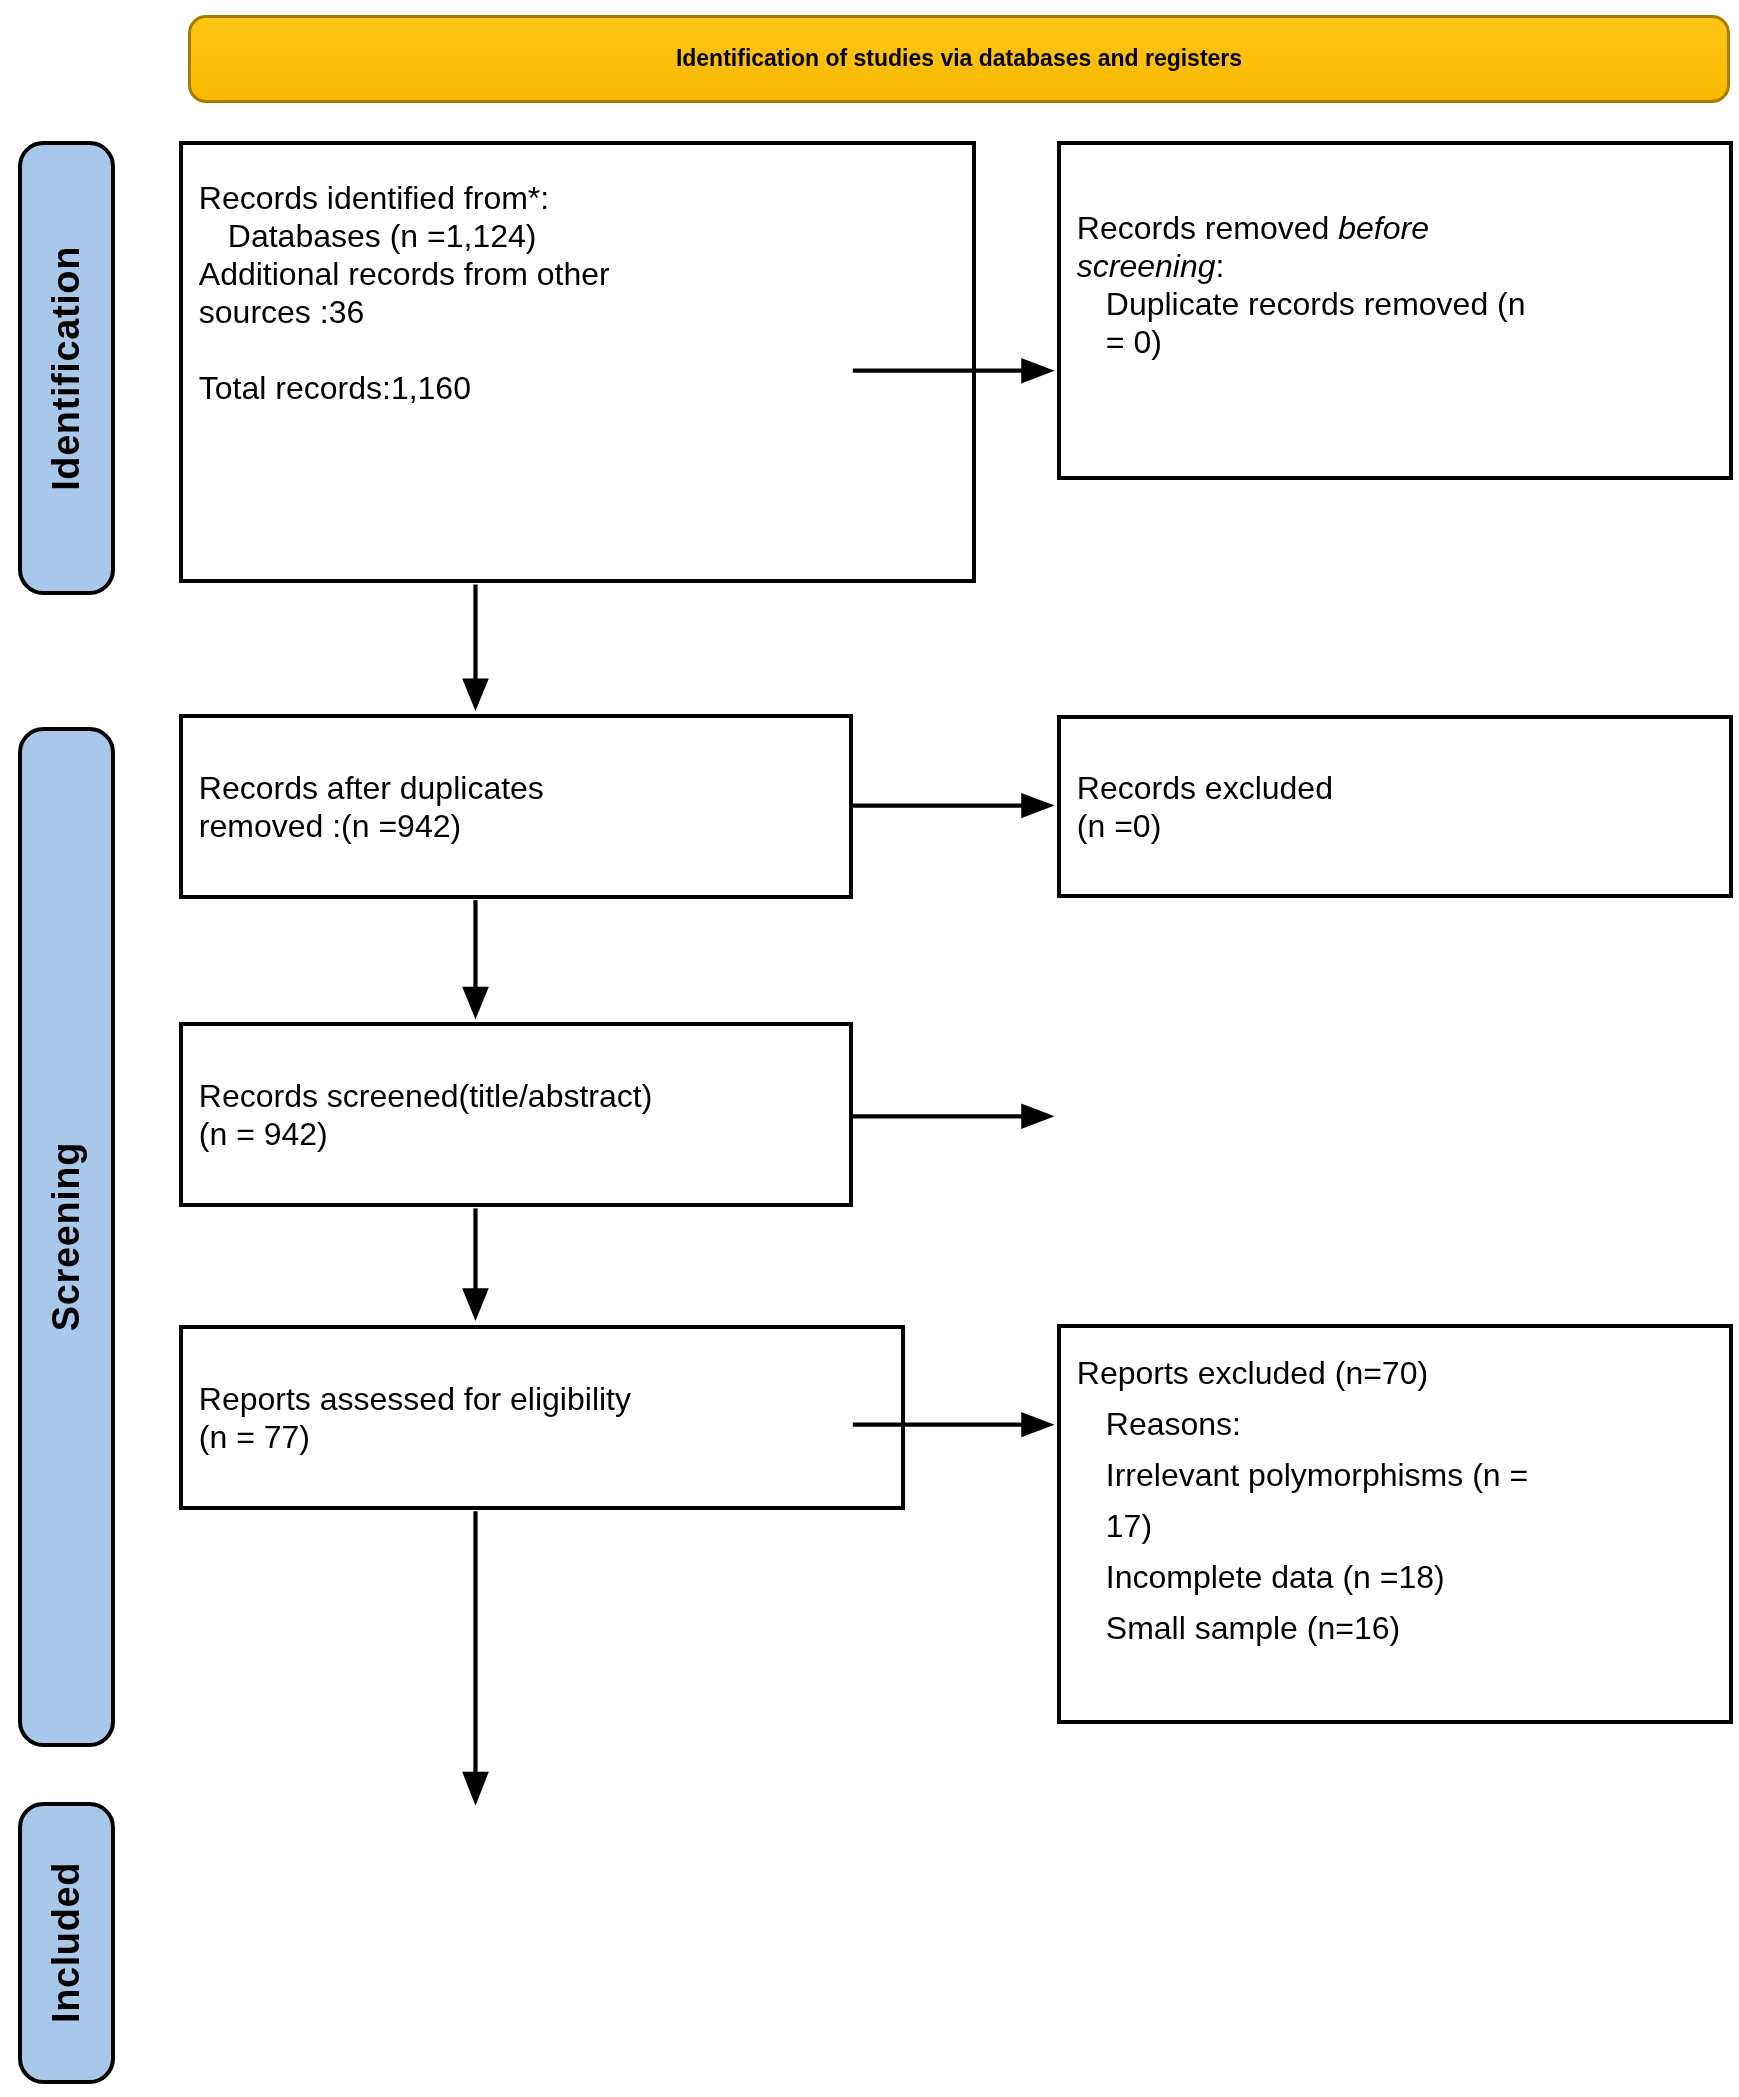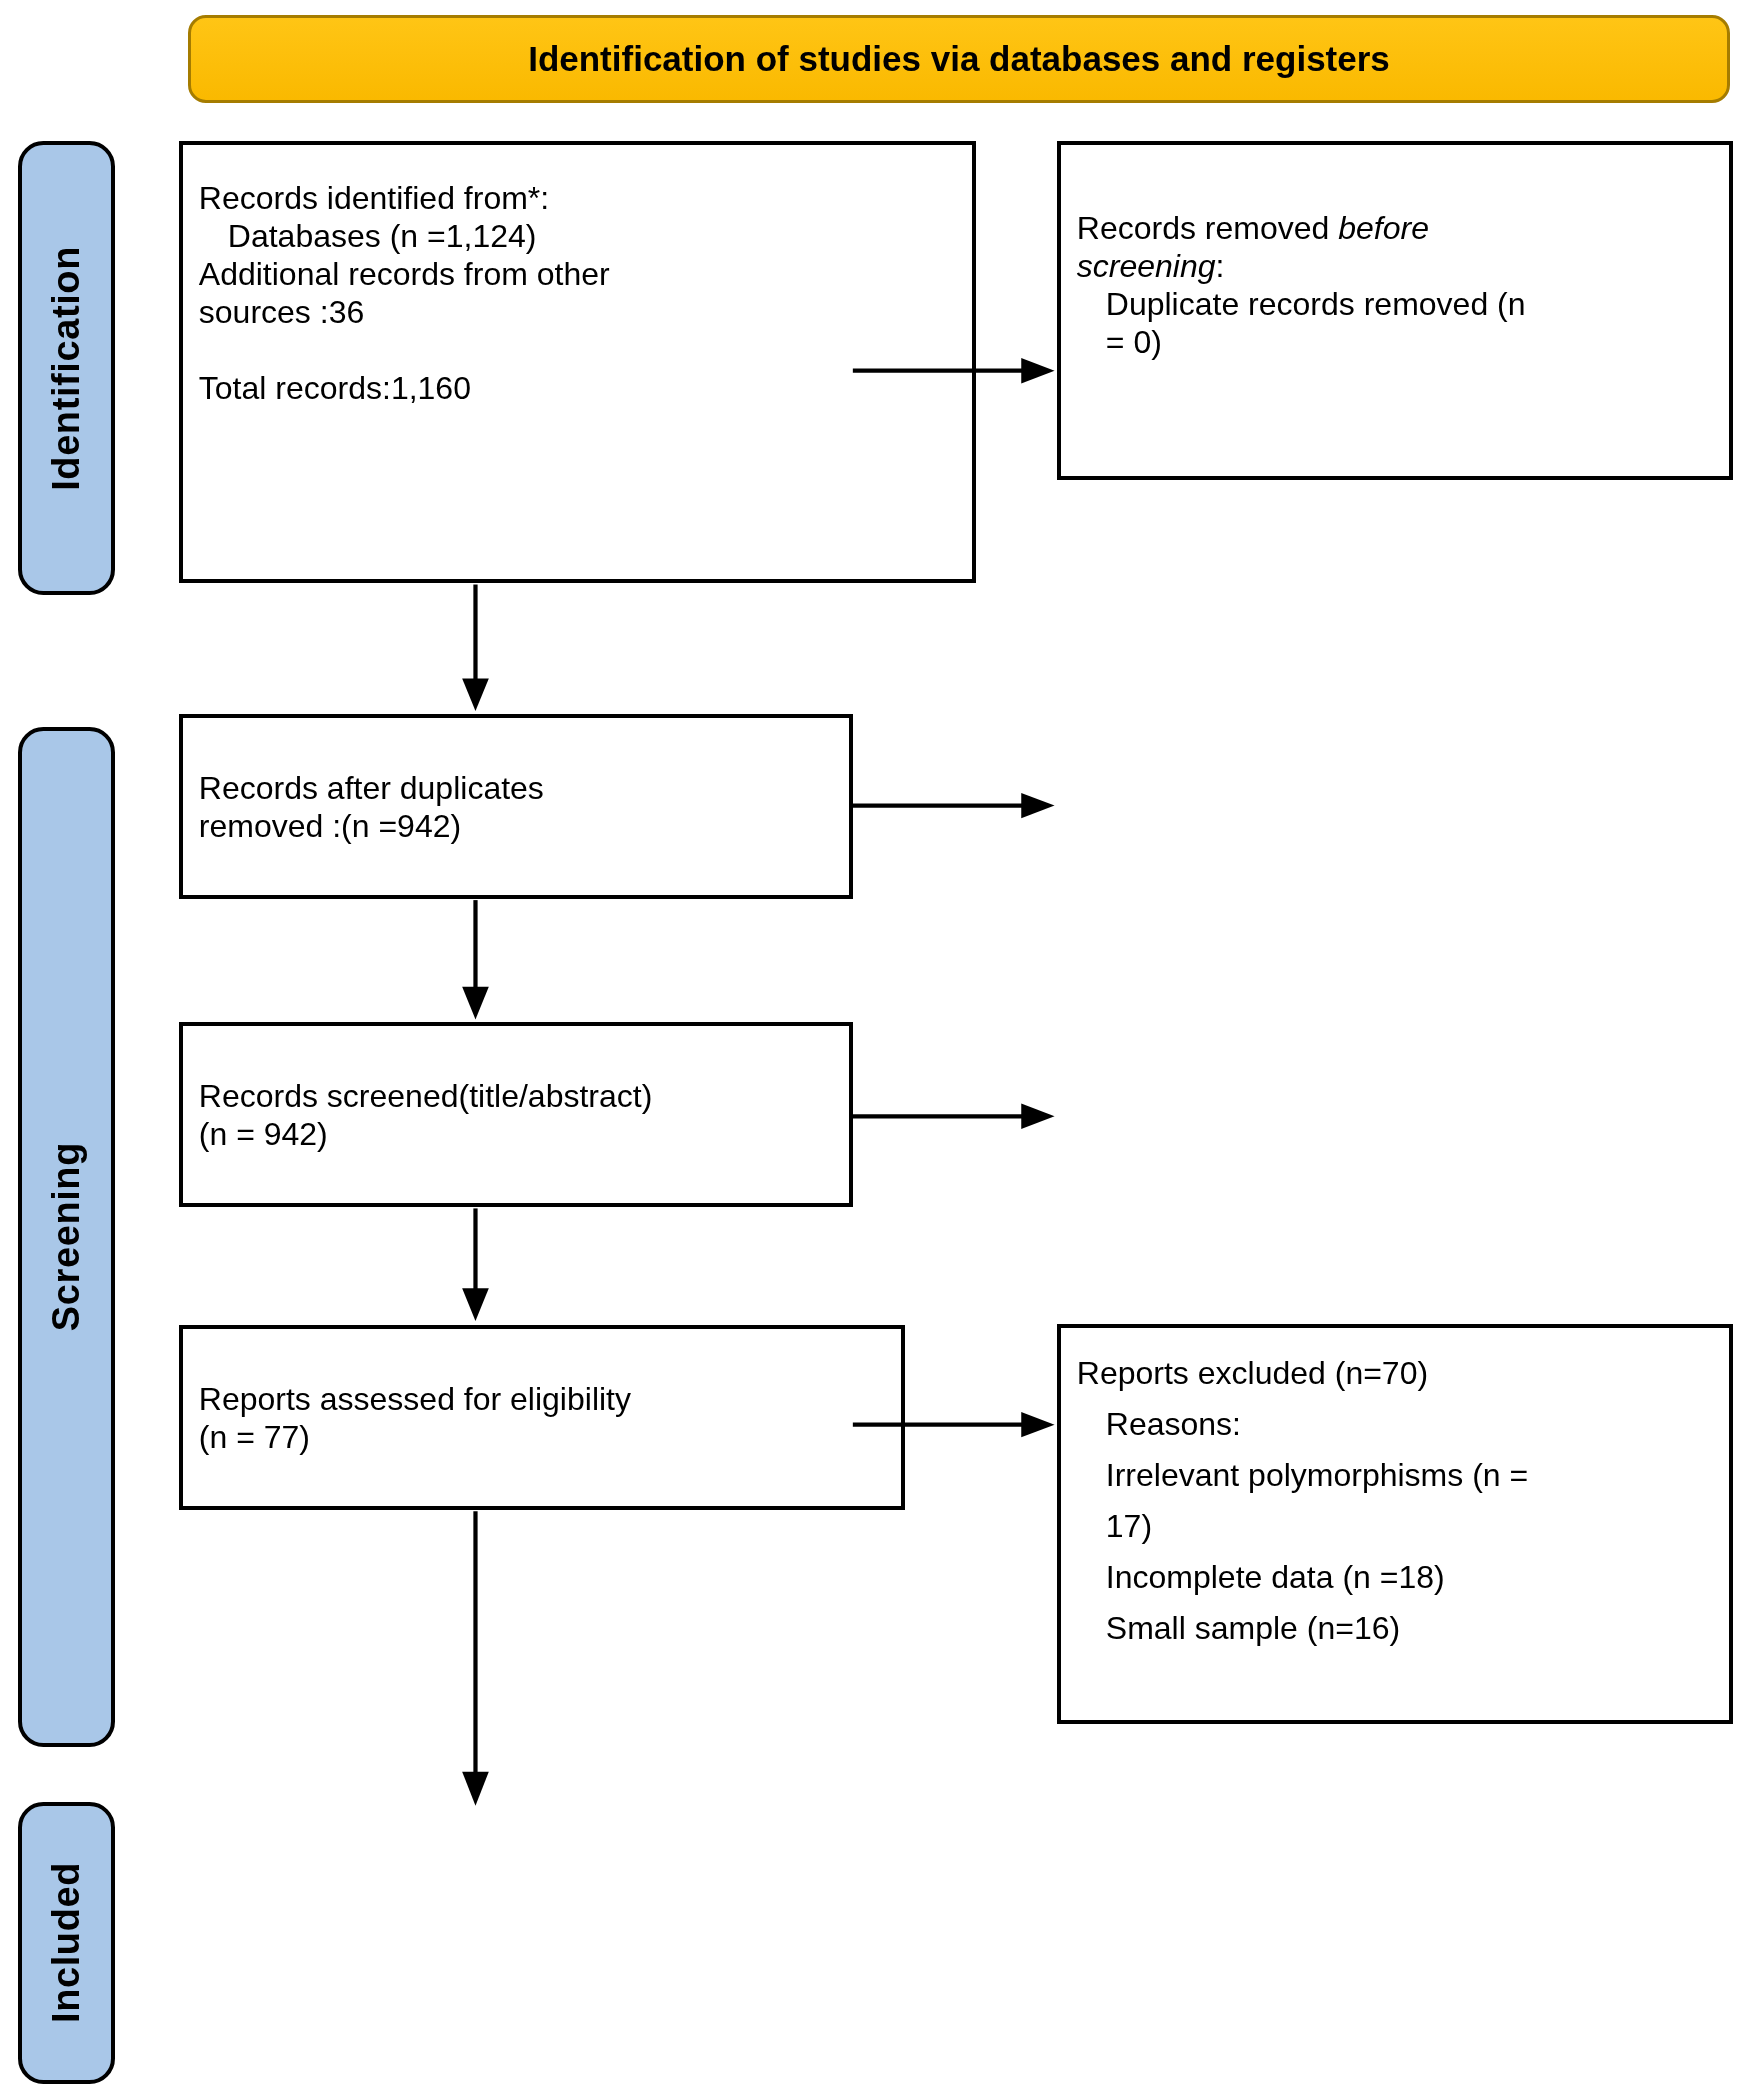--- a/index.html
+++ b/index.html
@@ -16,21 +16,21 @@
   
   .banner {
     position: absolute;
     left: 188px; top: 14.5px;
     width: 1542px; height: 88px;
     box-sizing: border-box;
     background: linear-gradient(#ffc515, #fab900);
     border: 3.6px solid #a57c00;
     border-radius: 18px;
     display: flex; align-items: center; justify-content: center;
-    font-size: 35px; font-weight: bold;
+    font-size: 23px; font-weight: bold;
   }
 
   
   .stage-pill {
     position: absolute;
     left: 18px; width: 97px;
     box-sizing: border-box;
     background: #a9c7e8;
     border: 4.2px solid #000000;
     border-radius: 25.4px;
@@ -122,20 +122,24 @@
       <div class="line"><span>Reports assessed for eligibility</span></div>
       <div class="line"><span>(n = 77)</span></div>
     </div>
 
   <div class="fbox" id="rbox-removed">
       <div class="line"><span>Records removed </span><em>before</em></div>
       <div class="line"><em>screening</em><span>:</span></div>
       <div class="line indent"><span>Duplicate records removed (n</span></div>
       <div class="line indent"><span>= 0)</span></div>
     </div>
+  <div class="fbox center-v" id="rbox-excluded0">
+      <div class="line"><span>Records excluded</span></div>
+      <div class="line"><span>(n =0)</span></div>
+    </div>
   <div class="fbox" id="rbox-reasons">
       <div class="line"><span>Reports excluded (n=70)</span></div>
       <div class="line indent"><span>Reasons:</span></div>
       <div class="line indent"><span>Irrelevant polymorphisms (n =</span></div>
       <div class="line indent"><span>17)</span></div>
       <div class="line indent"><span>Incomplete data (n =18)</span></div>
       <div class="line indent"><span>Small sample (n=16)</span></div>
     </div>
 
   <svg class="arrows" viewBox="0 0 2871 3462" xmlns="http://www.w3.org/2000/svg">

